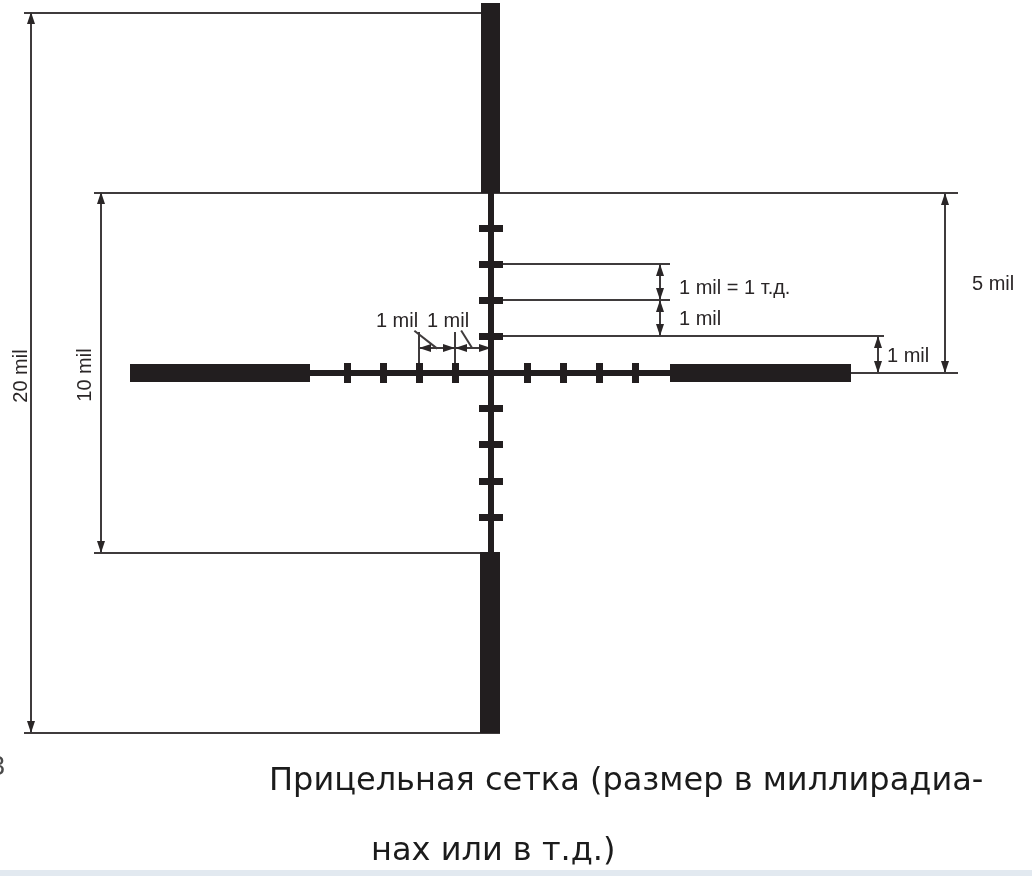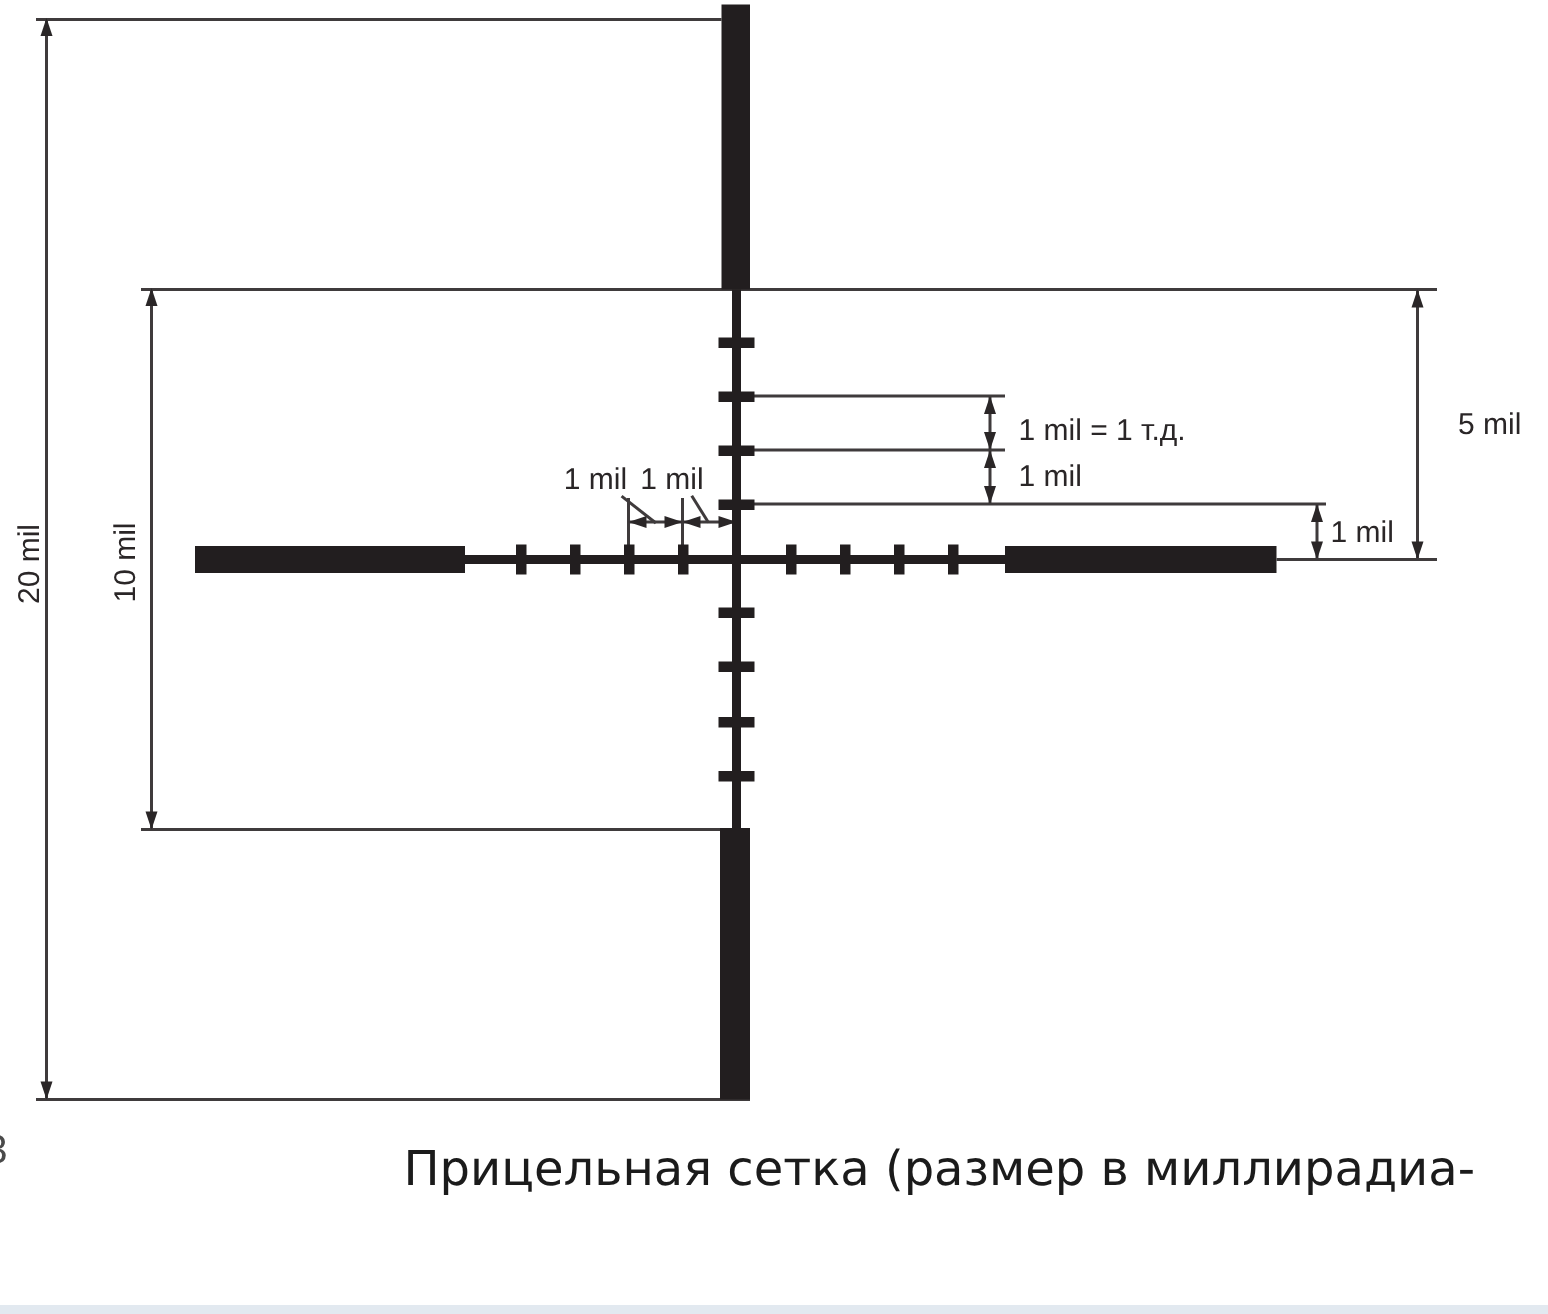--- a/index.html
+++ b/index.html
@@ -101,17 +101,18 @@
   <div class="lbl rot" style="left:-20px;top:365px;">20 mil</div>
   <div class="lbl rot" style="left:44px;top:364px;">10 mil</div>
   <div class="lbl c" style="left:367px;top:309px;">1 mil</div>
   <div class="lbl c" style="left:418px;top:309px;">1 mil</div>
   <div class="lbl" style="left:679px;top:276px;">1 mil = 1 т.д.</div>
   <div class="lbl" style="left:679px;top:307px;">1 mil</div>
   <div class="lbl" style="left:952px;top:272px;margin-left:20px;">5 mil</div>
   <div class="lbl" style="left:887px;top:344px;">1 mil</div>
 
   <div class="cap" style="left:228px;top:760px;margin-left:41px;">Прицельная сетка (размер в миллирадиа-</div>
+  <div class="cap" style="left:371px;top:830px;">нах или в т.д.)</div>
   <div class="edge-frag">3</div>
 
   <div class="strip"></div>
 
 </div>
 
 </body></html>

